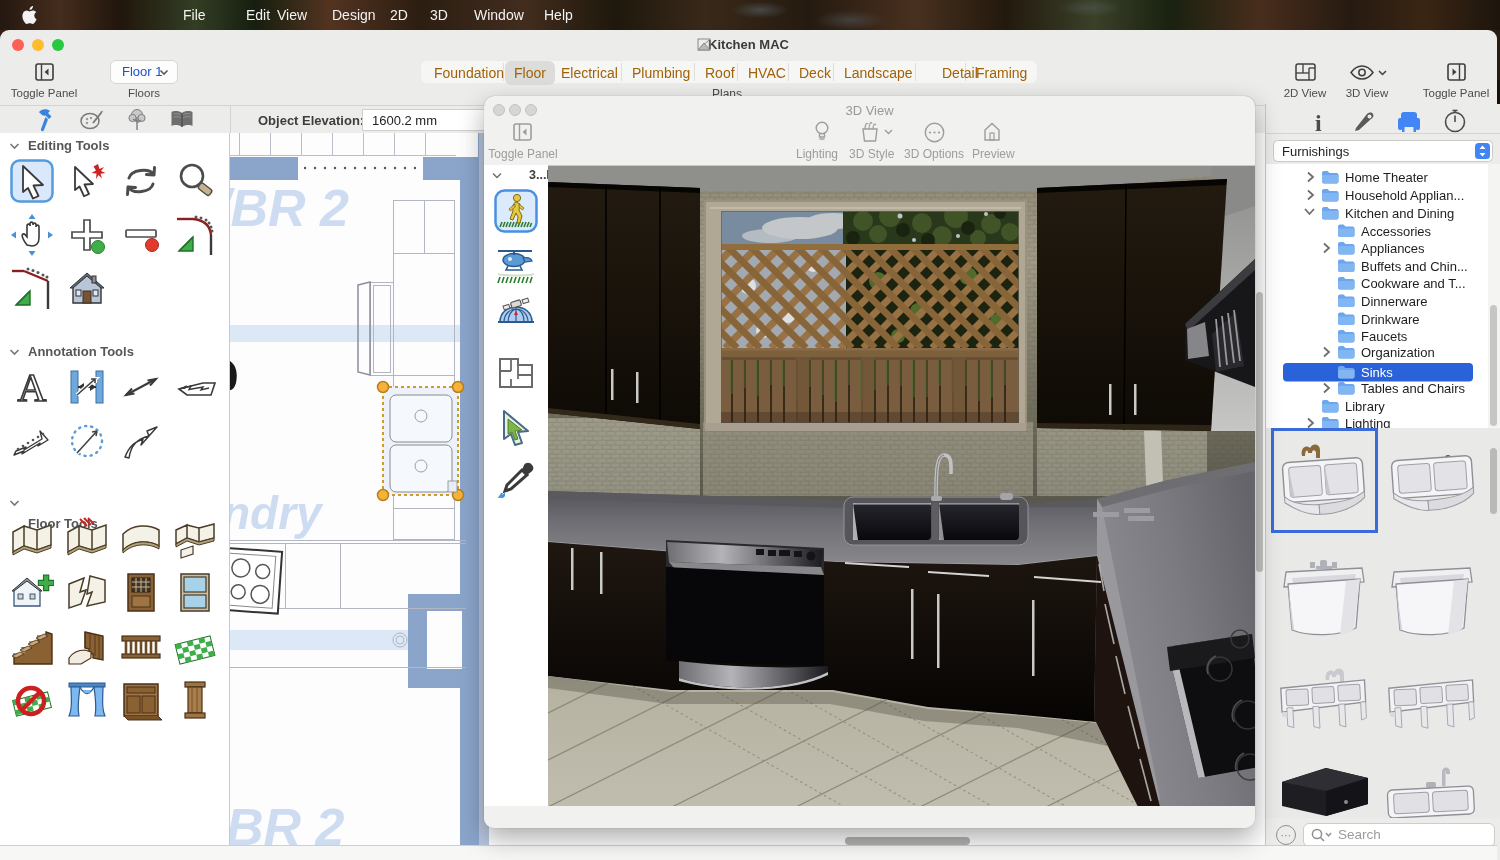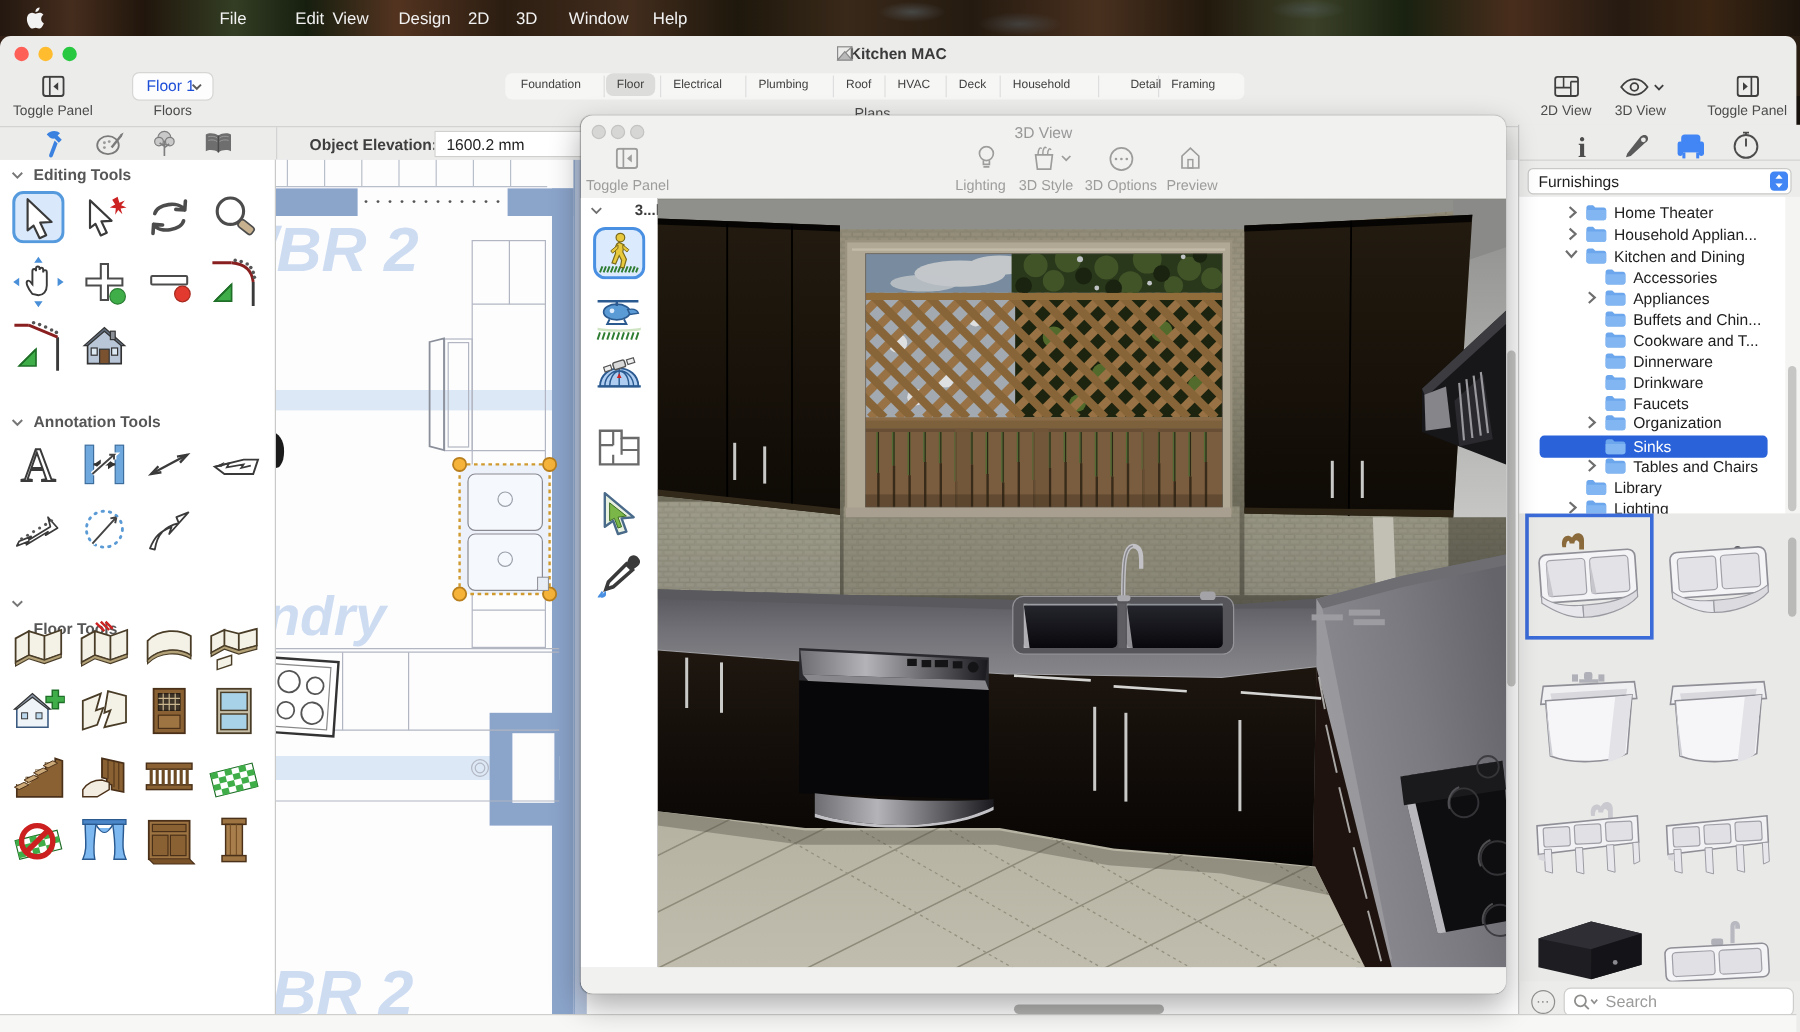--- a/index.html
+++ b/index.html
@@ -14,21 +14,21 @@
       radial-gradient(ellipse 45px 12px at 1090px 8px, rgba(130,150,165,0.4), rgba(130,150,165,0) 70%),
       linear-gradient(90deg,#322016 0%,#65402a 4%,#2e1d10 8%,#4a5a34 13%,#1e2a14 17%,#7a4a2e 22%,#3e2918 28%,#60402a 35%,#2a2010 41%,#523a24 47%,#342416 54%,#6a452c 61%,#302212 67%,#555e3a 73%,#222e16 78%,#6a4128 84%,#362418 90%,#54341a 95%,#281c12 100%); }
   #menucover { left:0; top:0; width:1500px; height:30px; background:rgba(10,9,7,0.34); }
   #menubar { left:0; top:0; width:1500px; height:30px; color:#f2f2f2; font-size:14px; }
   #menubar span { position:absolute; top:7px; }
 
   #win { left:0; top:30px; width:1497px; height:830px; background:#ececeb; border-radius:9px 9px 0 0; }
   .tl { width:12px; height:12px; border-radius:50%; top:9px; }
   #title { top:7px; left:0; width:100%; text-align:center; font-size:13px; font-weight:bold; color:#3a3a3a; }
   .lbl { font-size:11.5px; color:#4c4c4c; }
-  .tab { position:absolute; top:31px; font-size:10px; color:#404040; padding:4px 9px; border-radius:6px; }
+  .tab { position:absolute; top:31px; font-size:14px; color:#a16207; padding:4px 9px; border-radius:6px; }
   .tab.sel { background:#dcdcda; }
 
   #leftpanel { left:0; top:133px; width:230px; height:712px; background:#ffffff; border-right:1px solid #c9c9c8; }
   .sect { position:absolute; left:28px; font-size:13px; font-weight:bold; color:#565656; }
   .ti { position:absolute; width:44px; height:44px; }
 
   #plan { left:230px; top:133px; width:1035px; height:712px; background:#fdfdfe; overflow:hidden; }
 
   #rightpanel { left:1265px; top:104px; width:235px; height:756px; background:#ececeb; border-left:1px solid #c9c9c8; }
 
@@ -92,21 +92,21 @@
   <div class="abs" style="top:33px;left:833px;width:1px;height:18px;background:#dedede;"></div>
   <div class="abs" style="top:33px;left:915px;width:1px;height:18px;background:#dedede;"></div>
   <div class="abs" style="top:33px;left:965px;width:1px;height:18px;background:#dedede;"></div>
   <div class="abs tab" style="left:425px;">Foundation</div>
   <div class="abs tab sel" style="left:505px;">Floor</div>
   <div class="abs tab" style="left:552px;">Electrical</div>
   <div class="abs tab" style="left:623px;">Plumbing</div>
   <div class="abs tab" style="left:696px;">Roof</div>
   <div class="abs tab" style="left:739px;">HVAC</div>
   <div class="abs tab" style="left:790px;">Deck</div>
-  <div class="abs tab" style="left:835px;">Household</div>
+  <div class="abs tab" style="left:835px;">Landscape</div>
   <div class="abs tab" style="left:910px;padding-left:32px;">Detail</div>
   <div class="abs tab" style="left:967px;">Framing</div>
 
   <svg class="abs" style="left:1295px;top:33px;" width="21" height="18" viewBox="0 0 21 18">
       <rect x="1" y="1" width="19" height="16" rx="2" fill="none" stroke="#3f3f3f" stroke-width="1.5"></rect>
       <line x1="8" y1="1" x2="8" y2="10" stroke="#3f3f3f" stroke-width="1.3"></line>
       <line x1="1" y1="10" x2="14" y2="10" stroke="#3f3f3f" stroke-width="1.3"></line>
       <line x1="14" y1="5" x2="14" y2="17" stroke="#3f3f3f" stroke-width="1.3"></line>
       <line x1="14" y1="5" x2="20" y2="5" stroke="#3f3f3f" stroke-width="1.3"></line>
     </svg>

